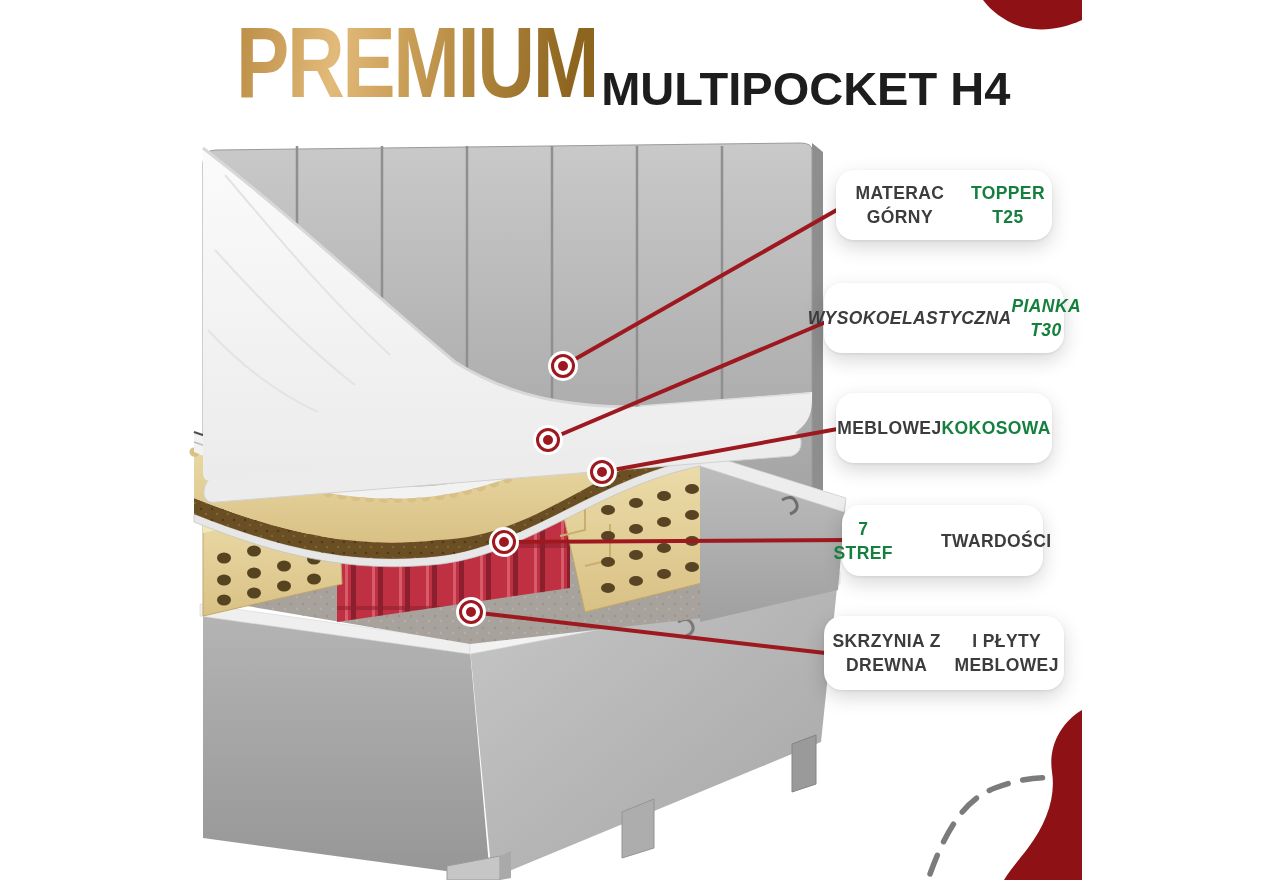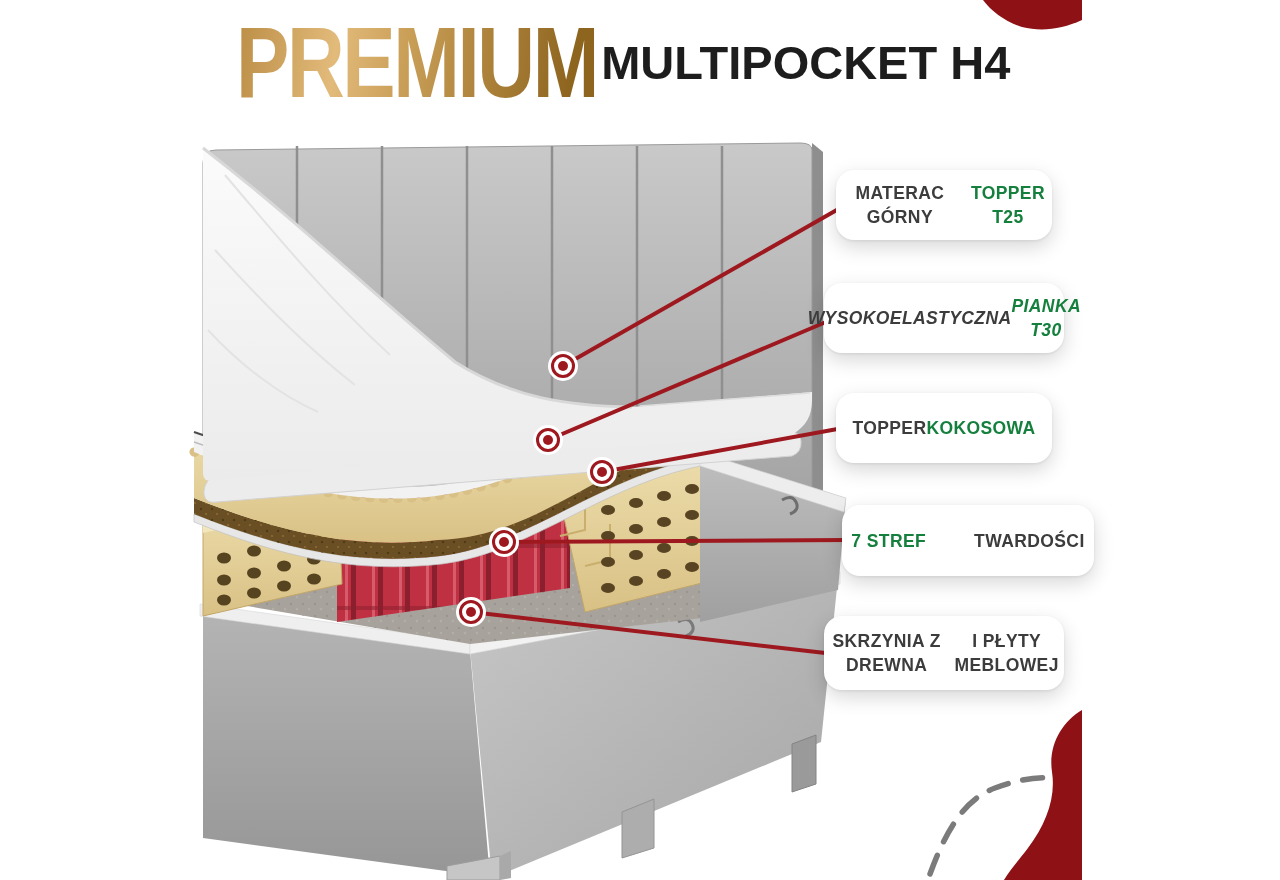--- a/index.html
+++ b/index.html
@@ -1,20 +1,20 @@
 <!DOCTYPE html>
 <html><head>
 <meta charset="utf-8">
 <style>
   html,body{margin:0;padding:0;background:#ffffff;}
   #stage{position:relative;width:1280px;height:880px;background:#fff;overflow:hidden;
          font-family:"Liberation Sans",sans-serif;}
   svg{position:absolute;left:0;top:0;}
   
-  .title{position:absolute;left:236px;top:12px;display:flex;align-items:center;white-space:nowrap;}
+  .title{position:absolute;left:236px;top:12px;display:flex;align-items:flex-end;white-space:nowrap;}
   .brand{font-weight:700;font-size:100px;line-height:1;letter-spacing:-3px;display:inline-block;
          transform:scaleX(.8);transform-origin:left bottom;margin-right:-86px;
          background:linear-gradient(100deg,#bb8d45 0%,#e2ba7a 28%,#c89d55 48%,#8e651f 92%);
          -webkit-background-clip:text;background-clip:text;color:transparent;}
   .model{font-weight:700;font-size:47px;line-height:1;color:#1d1d1d;}
   
   .card{position:absolute;background:#fff;border-radius:18px;
         box-shadow:0 7px 20px rgba(0,0,0,.16),0 1px 3px rgba(0,0,0,.08);
         display:flex;flex-direction:row;align-items:center;justify-content:center;
         text-align:center;z-index:5;}
@@ -250,24 +250,24 @@
 
   <div class="card" style="left:836px;top:170px;width:216px;height:70px;">
     <span class="l">MATERAC GÓRNY</span>
     <span class="l gold">TOPPER T25</span>
   </div>
   <div class="card" style="left:824px;top:283px;width:240px;height:70px;font-style:italic;">
     <span class="l">WYSOKOELASTYCZNA</span>
     <span class="l gold">PIANKA T30</span>
   </div>
   <div class="card" style="left:836px;top:393px;width:216px;height:70px;">
-    <span class="l">TOPPER</span>
+    <span class="l">MEBLOWEJ</span>
     <span class="l gold">KOKOSOWA</span>
   </div>
-  <div class="card" style="left:842px;top:505px;width:252px;height:71px;gap:48px;">
+  <div class="card" style="left:842px;top:505px;width:201px;height:71px;gap:48px;">
     <span class="l gold">7 STREF</span>
     <span class="l">TWARDOŚCI</span>
   </div>
   <div class="card" style="left:824px;top:616px;width:240px;height:74px;">
     <span class="l">SKRZYNIA Z DREWNA</span>
     <span class="l">I PŁYTY MEBLOWEJ</span>
   </div>
 </div>
 
 </body></html>

